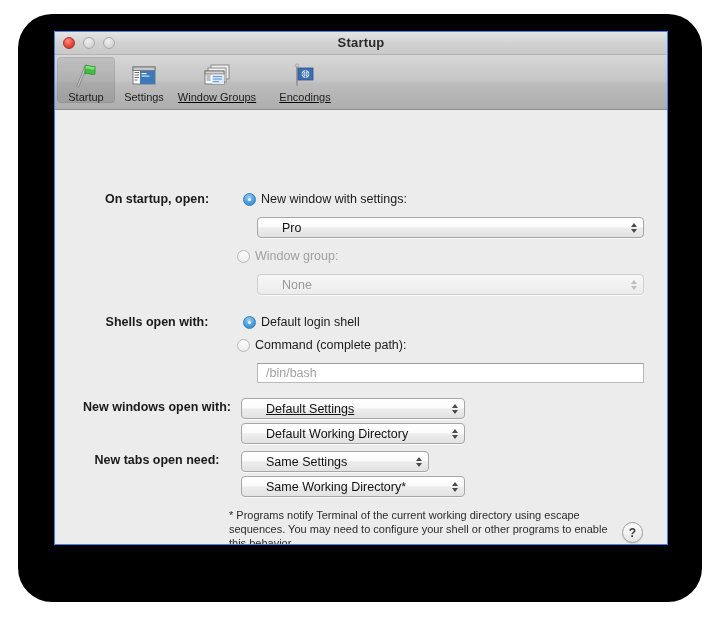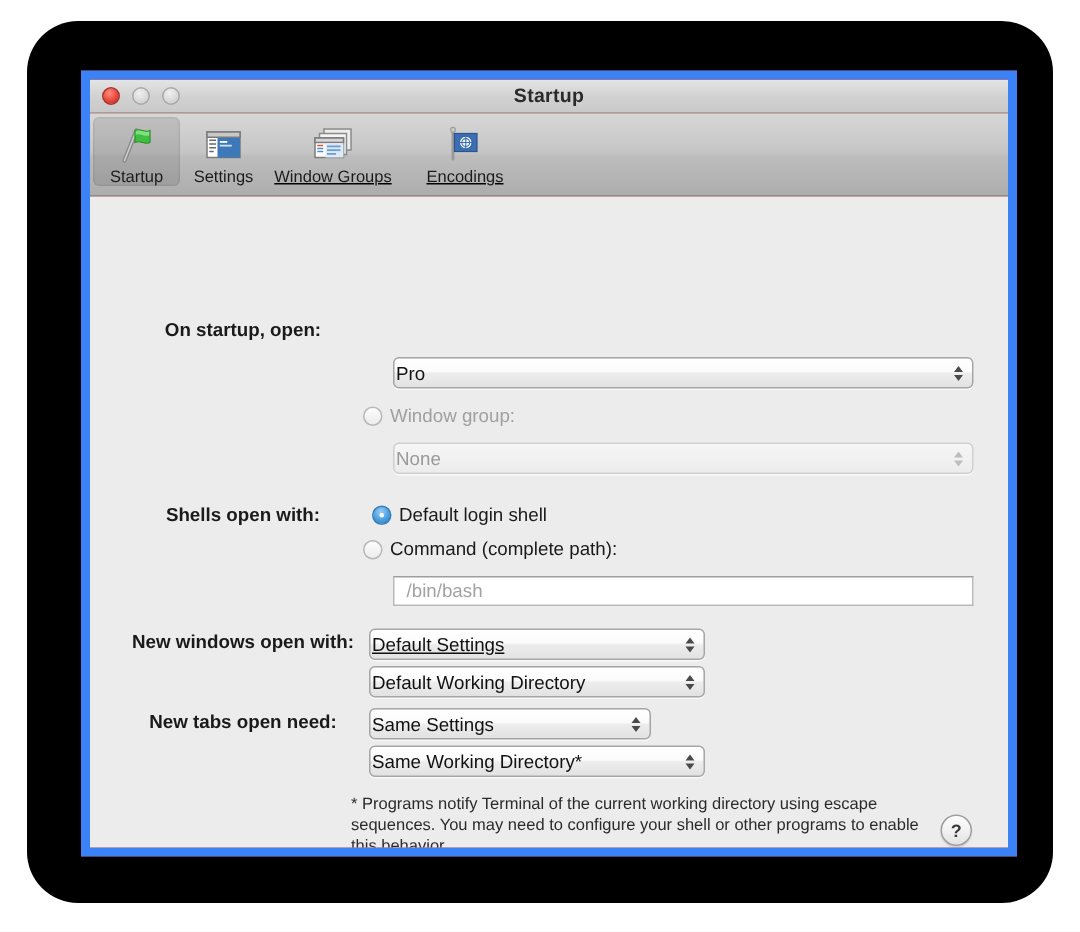--- a/index.html
+++ b/index.html
@@ -23,25 +23,24 @@
     border-radius: 34px;
   }
 
   
   .window {
     position: absolute;
     left: 54px;
     top: 31px;
     width: 612px;
     height: 512px;
-    background: #b91c1c;
-    border: 6px solid #3b82f6;
+    background: #84cc16;
+    border: 1px solid #3b82f6;
     box-shadow: 0 2px 6px rgba(0,0,0,0.5);
     overflow: hidden;
-    margin-top: 16px;
   }
 
   
   .titlebar {
     position: relative;
     height: 22px;
     background: linear-gradient(to bottom, #e4e4e4 0%, #d2d2d2 50%, #c9c9c9 100%);
     border-bottom: 1px solid #b3b3b3;
   }
   .traffic {
@@ -178,21 +177,21 @@
   .popup {
     position: relative;
     height: 21px;
     box-sizing: border-box;
     border: 1px solid #a6a6a6;
     border-radius: 4px;
     background: linear-gradient(to bottom, #ffffff 0%, #fbfbfb 45%, #ededed 52%, #e2e2e2 100%);
     box-shadow: 0 1px 0 rgba(255,255,255,0.7);
     display: flex;
     align-items: center;
-    padding-left: 1px;
+    padding-left: 24px;
     font-size: 12.5px;
     color: #111111;
     white-space: nowrap;
   }
   .popup.disabled {
     border-color: #cfcfcf;
     background: linear-gradient(to bottom, #f6f6f6 0%, #f1f1f1 52%, #ececec 100%);
     color: #9a9a9a;
   }
   .chev {
@@ -341,20 +340,24 @@
       </span>
       <span class="tb-label">Encodings</span>
     </div>
 
   </div>
 
   <div class="content">
 
     <div class="row" style="left:22px; top:82px;">
       <span class="lbl">On startup, open:</span>
+      <span class="radio-wrap">
+        <span class="radio on"></span>
+        <span class="radio-label">New window with settings:</span>
+      </span>
     </div>
 
     <div class="popup" style="position:absolute; left:202px; top:107px; width:387px;">
       <span>Pro</span>
       <span class="chev">
           <i class="up"></i>
           <i class="down"></i>
         </span>
     </div>
 

